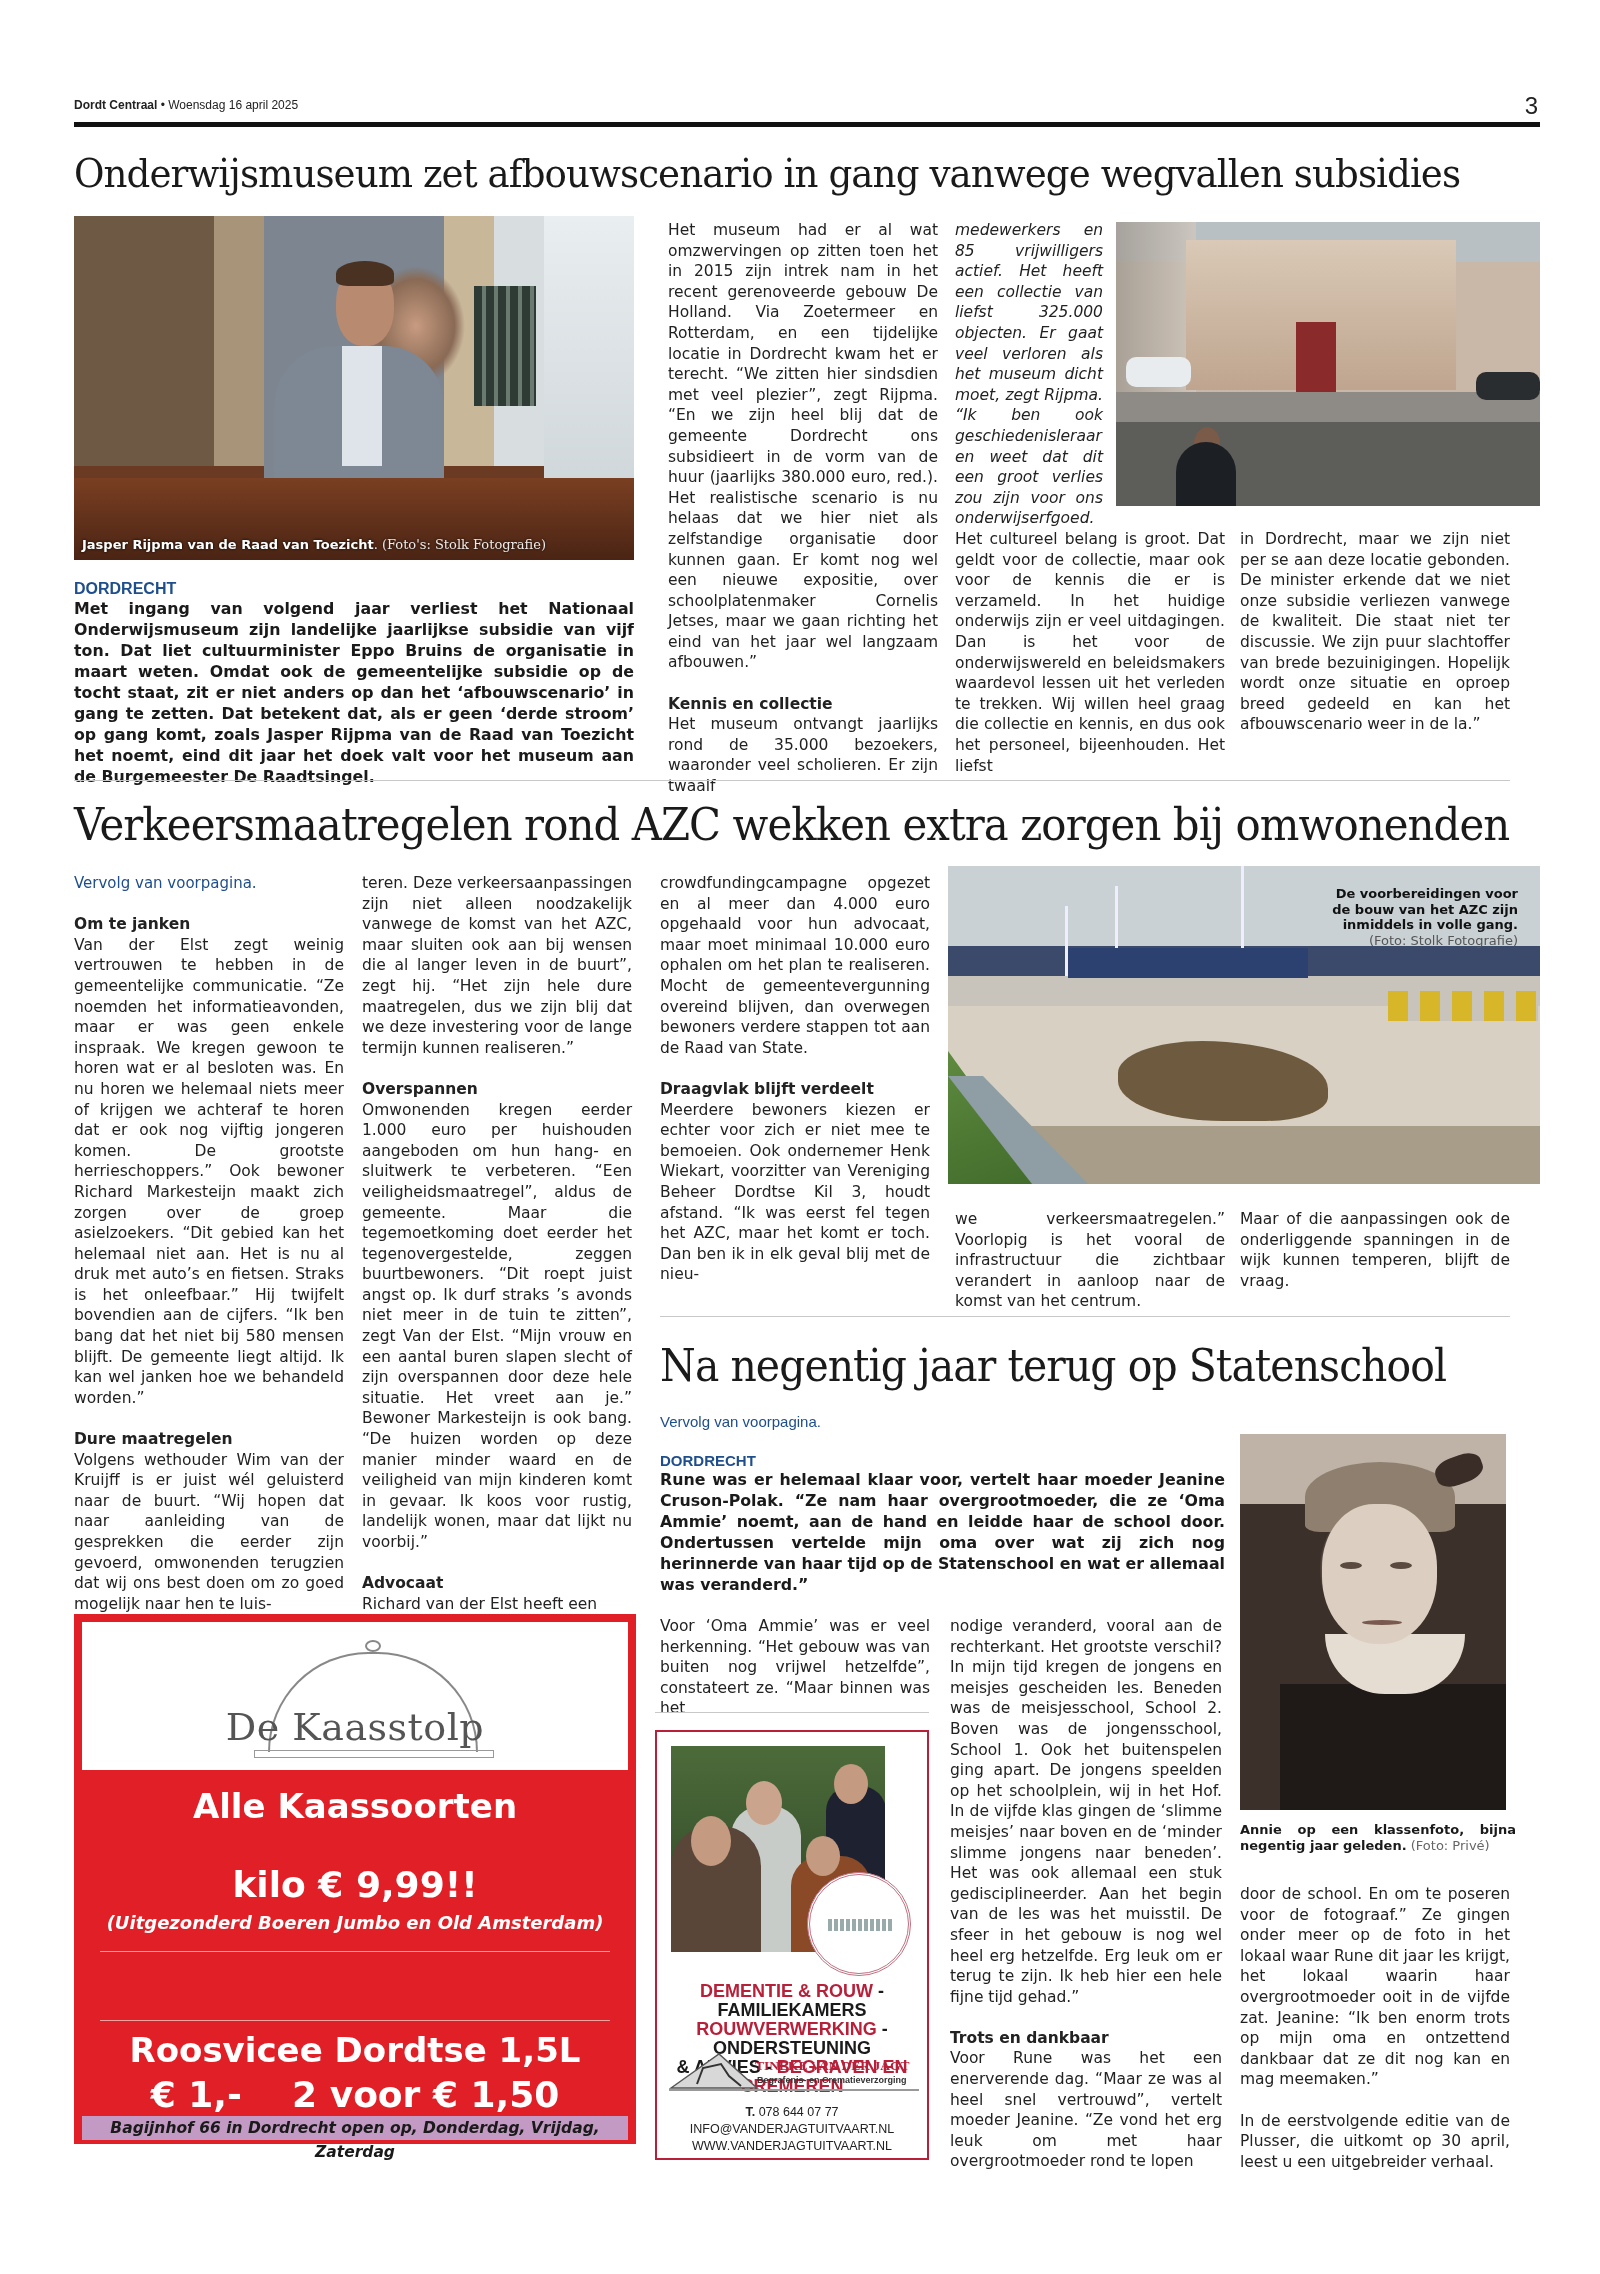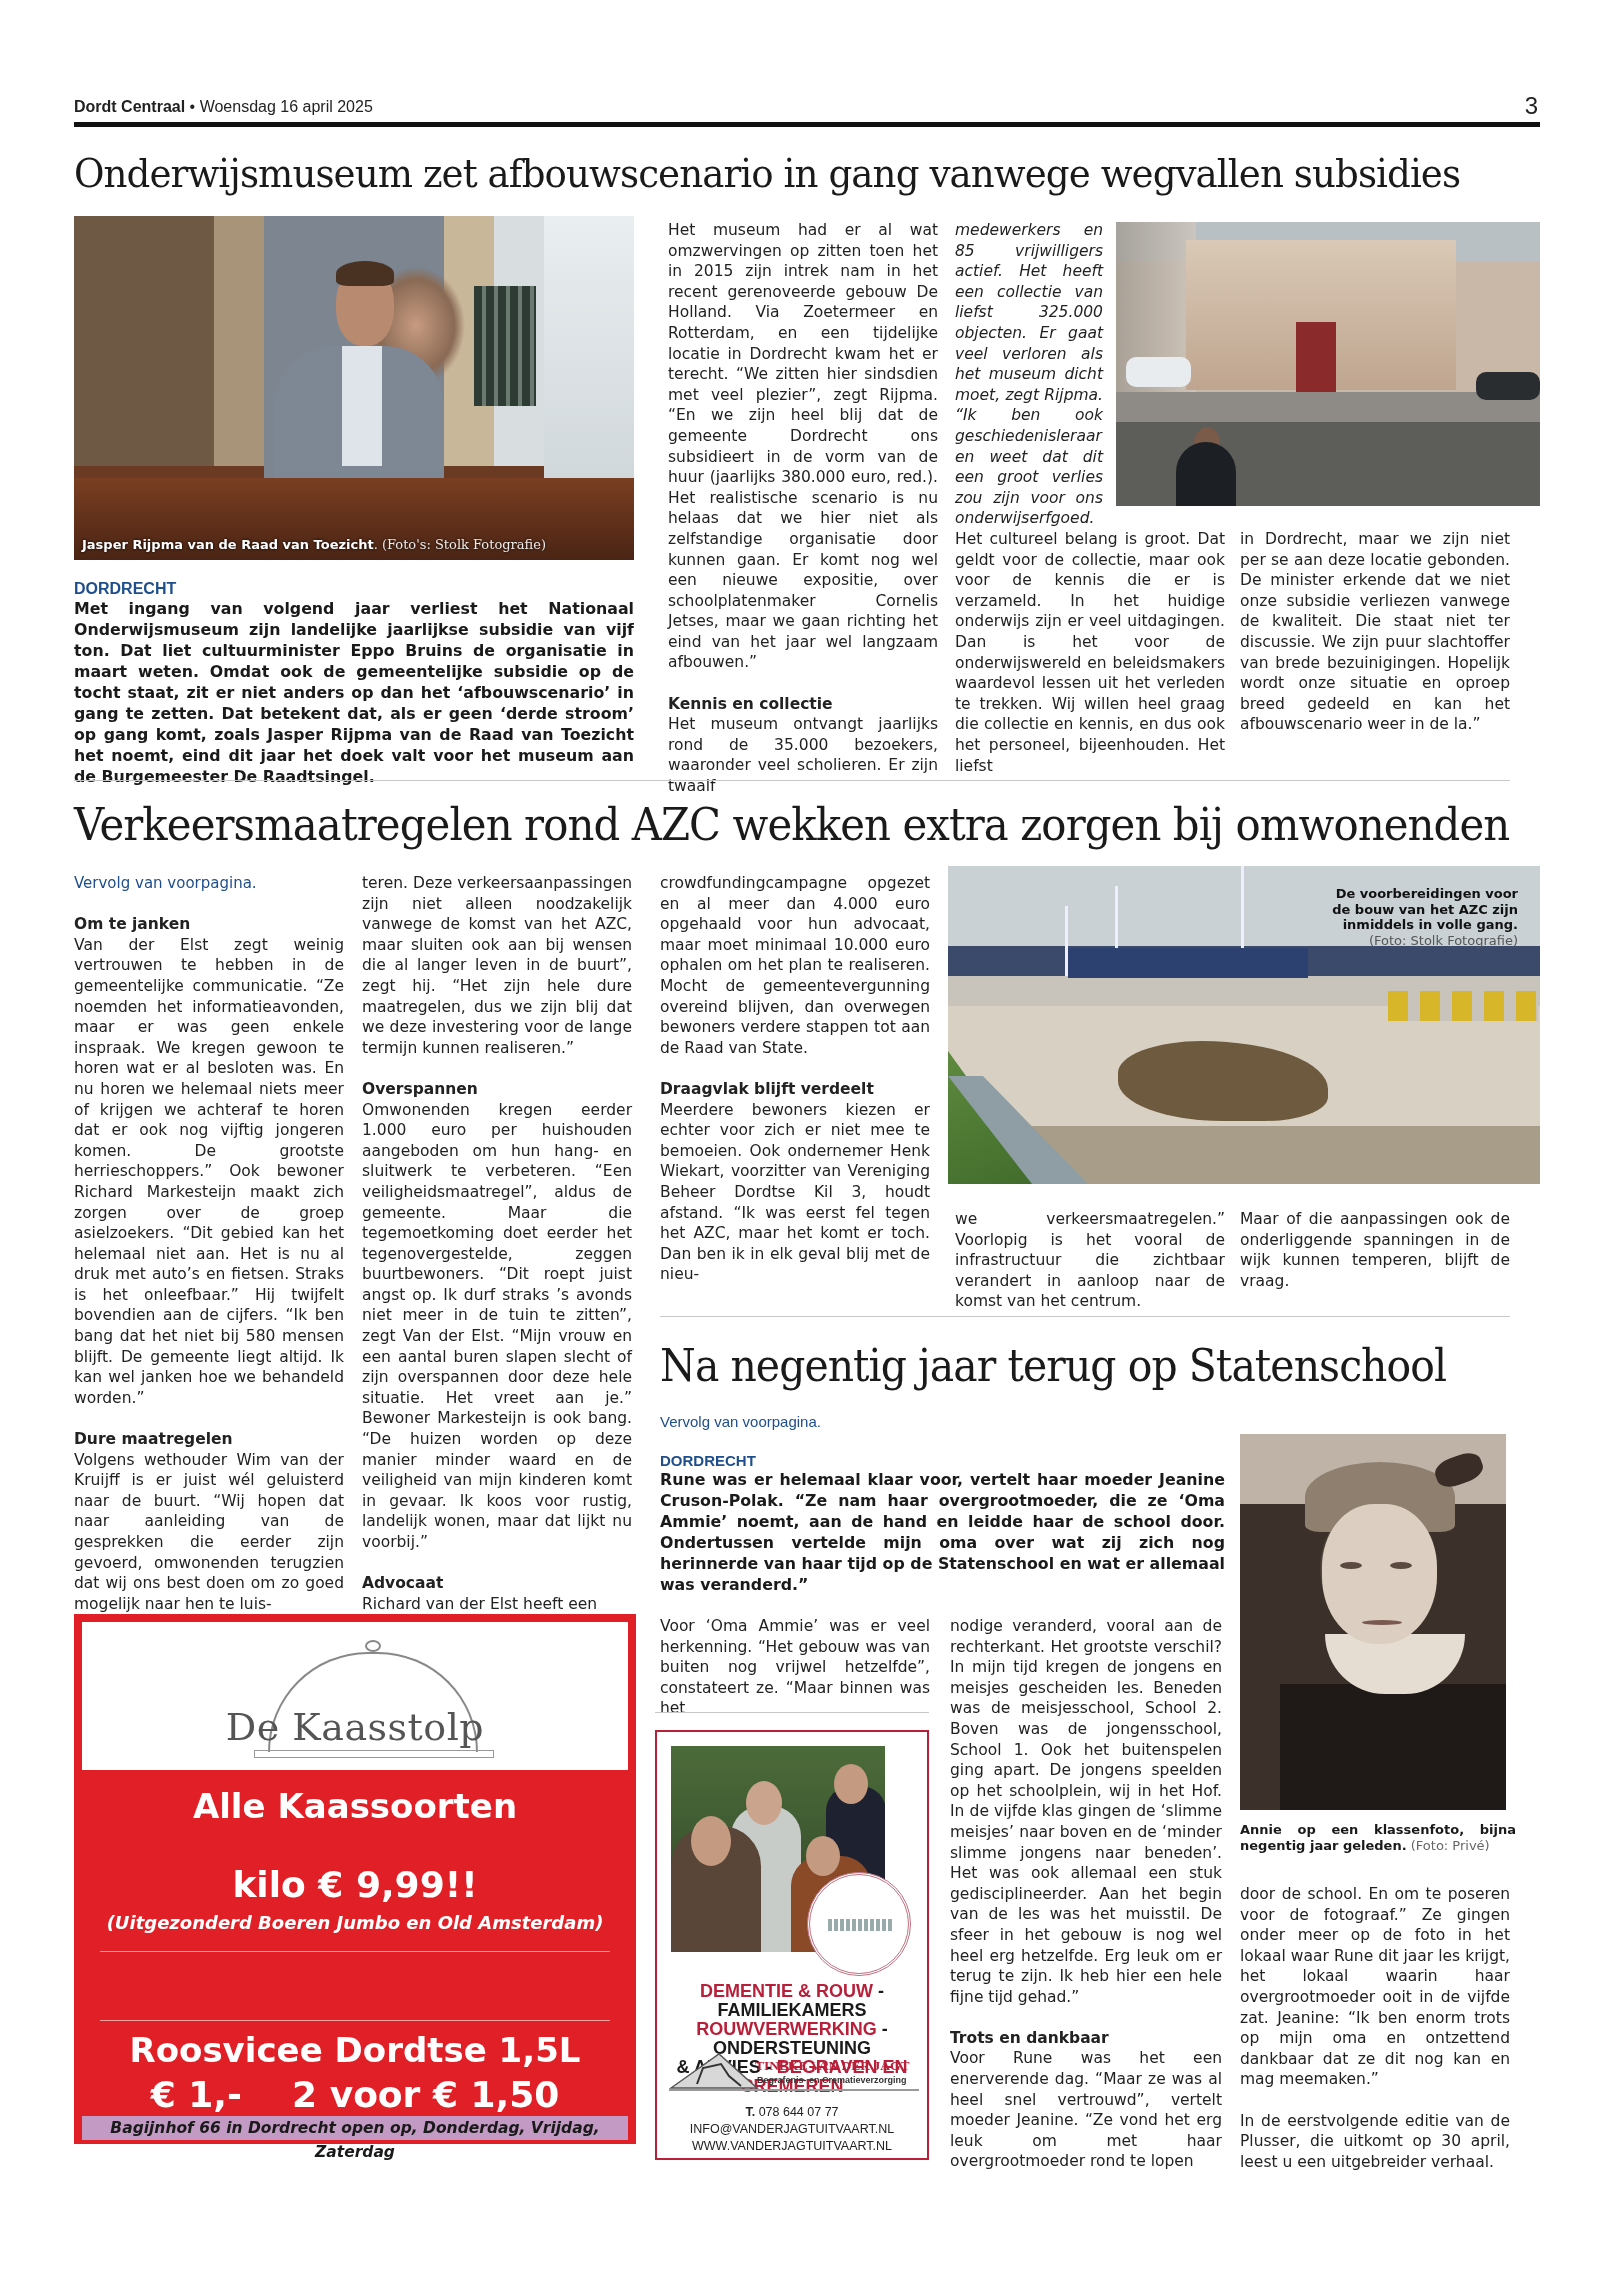--- a/index.html
+++ b/index.html
@@ -1,21 +1,21 @@
 <!DOCTYPE html>
 <html><head>
 <meta charset="utf-8">
 <style>
   * { box-sizing: border-box; margin: 0; padding: 0; }
   html, body { width: 1600px; height: 2274px; background: #ffffff; }
   body { position: relative; font-family: "Liberation Sans", "DejaVu Sans", sans-serif; color: #1a1a1a; overflow: hidden; }
   .abs { position: absolute; }
 
   
-  .masthead { left: 74px; top: 98px; font-size: 16px; color: #222; }
+  .masthead { left: 74px; top: 98px; font-size: 12px; color: #222; }
   .masthead b { font-weight: bold; }
   .pagenum { right: 62px; top: 92px; font-size: 24px; color: #222; }
   .rule-top { left: 74px; top: 122px; width: 1466px; height: 5px; background: #111; }
 
   .headline { font-family: "DejaVu Serif", "Liberation Serif", serif; color: #1a1a1a; font-weight: normal; letter-spacing: -1px; white-space: nowrap; }
   .h1 { left: 74px; top: 150px; font-size: 40px; transform: scaleX(0.93); transform-origin: left top; }
   .h2 { left: 74px; top: 798px; font-size: 45px; transform: scaleX(0.93); transform-origin: left top; }
   .h3 { left: 660px; top: 1340px; font-size: 44px; transform: scaleX(0.93); transform-origin: left top; }
 
   .col { font-size: 15.5px; line-height: 20.6px; text-align: justify; color: #222; font-family: "DejaVu Sans", "Liberation Sans", sans-serif; hyphens: manual; }

